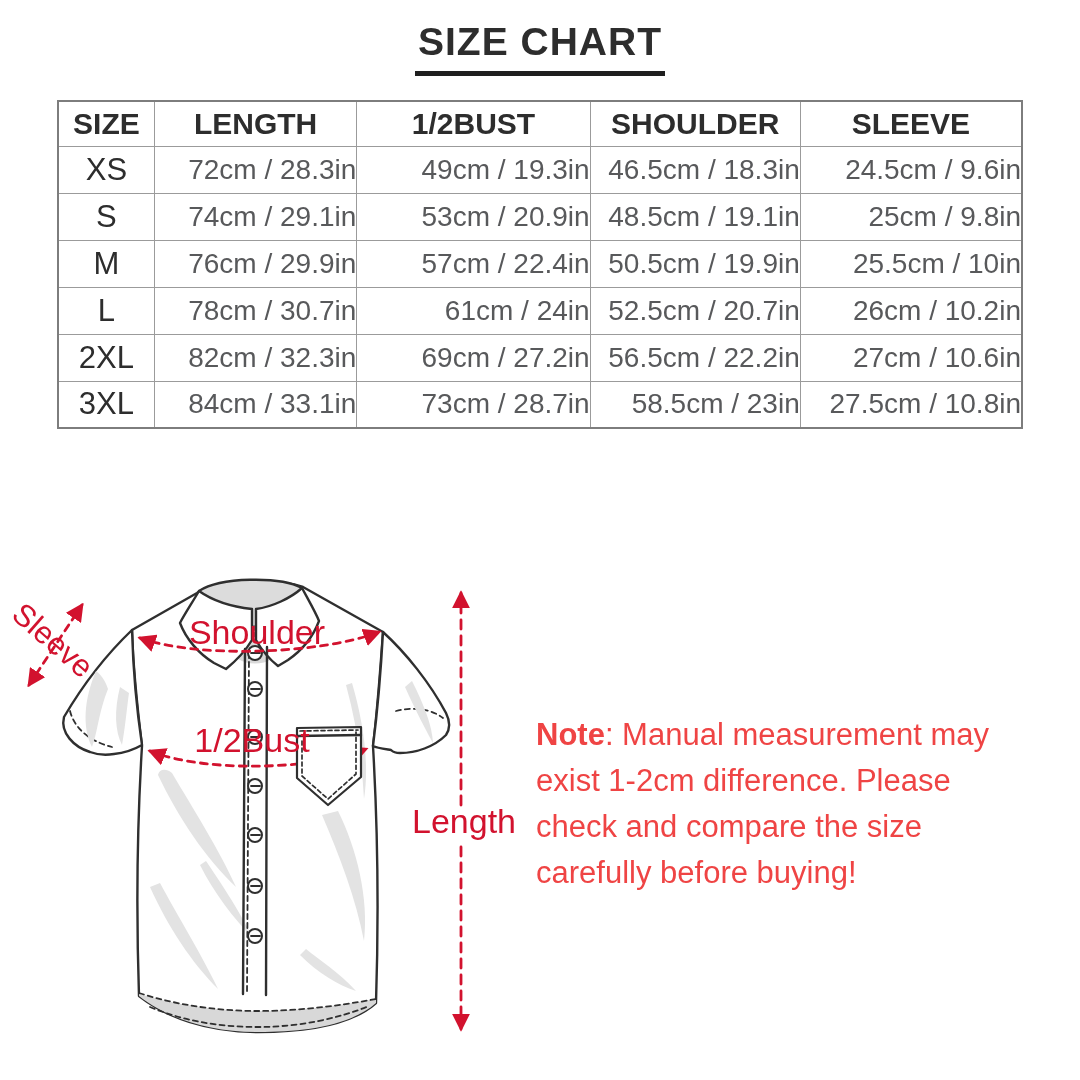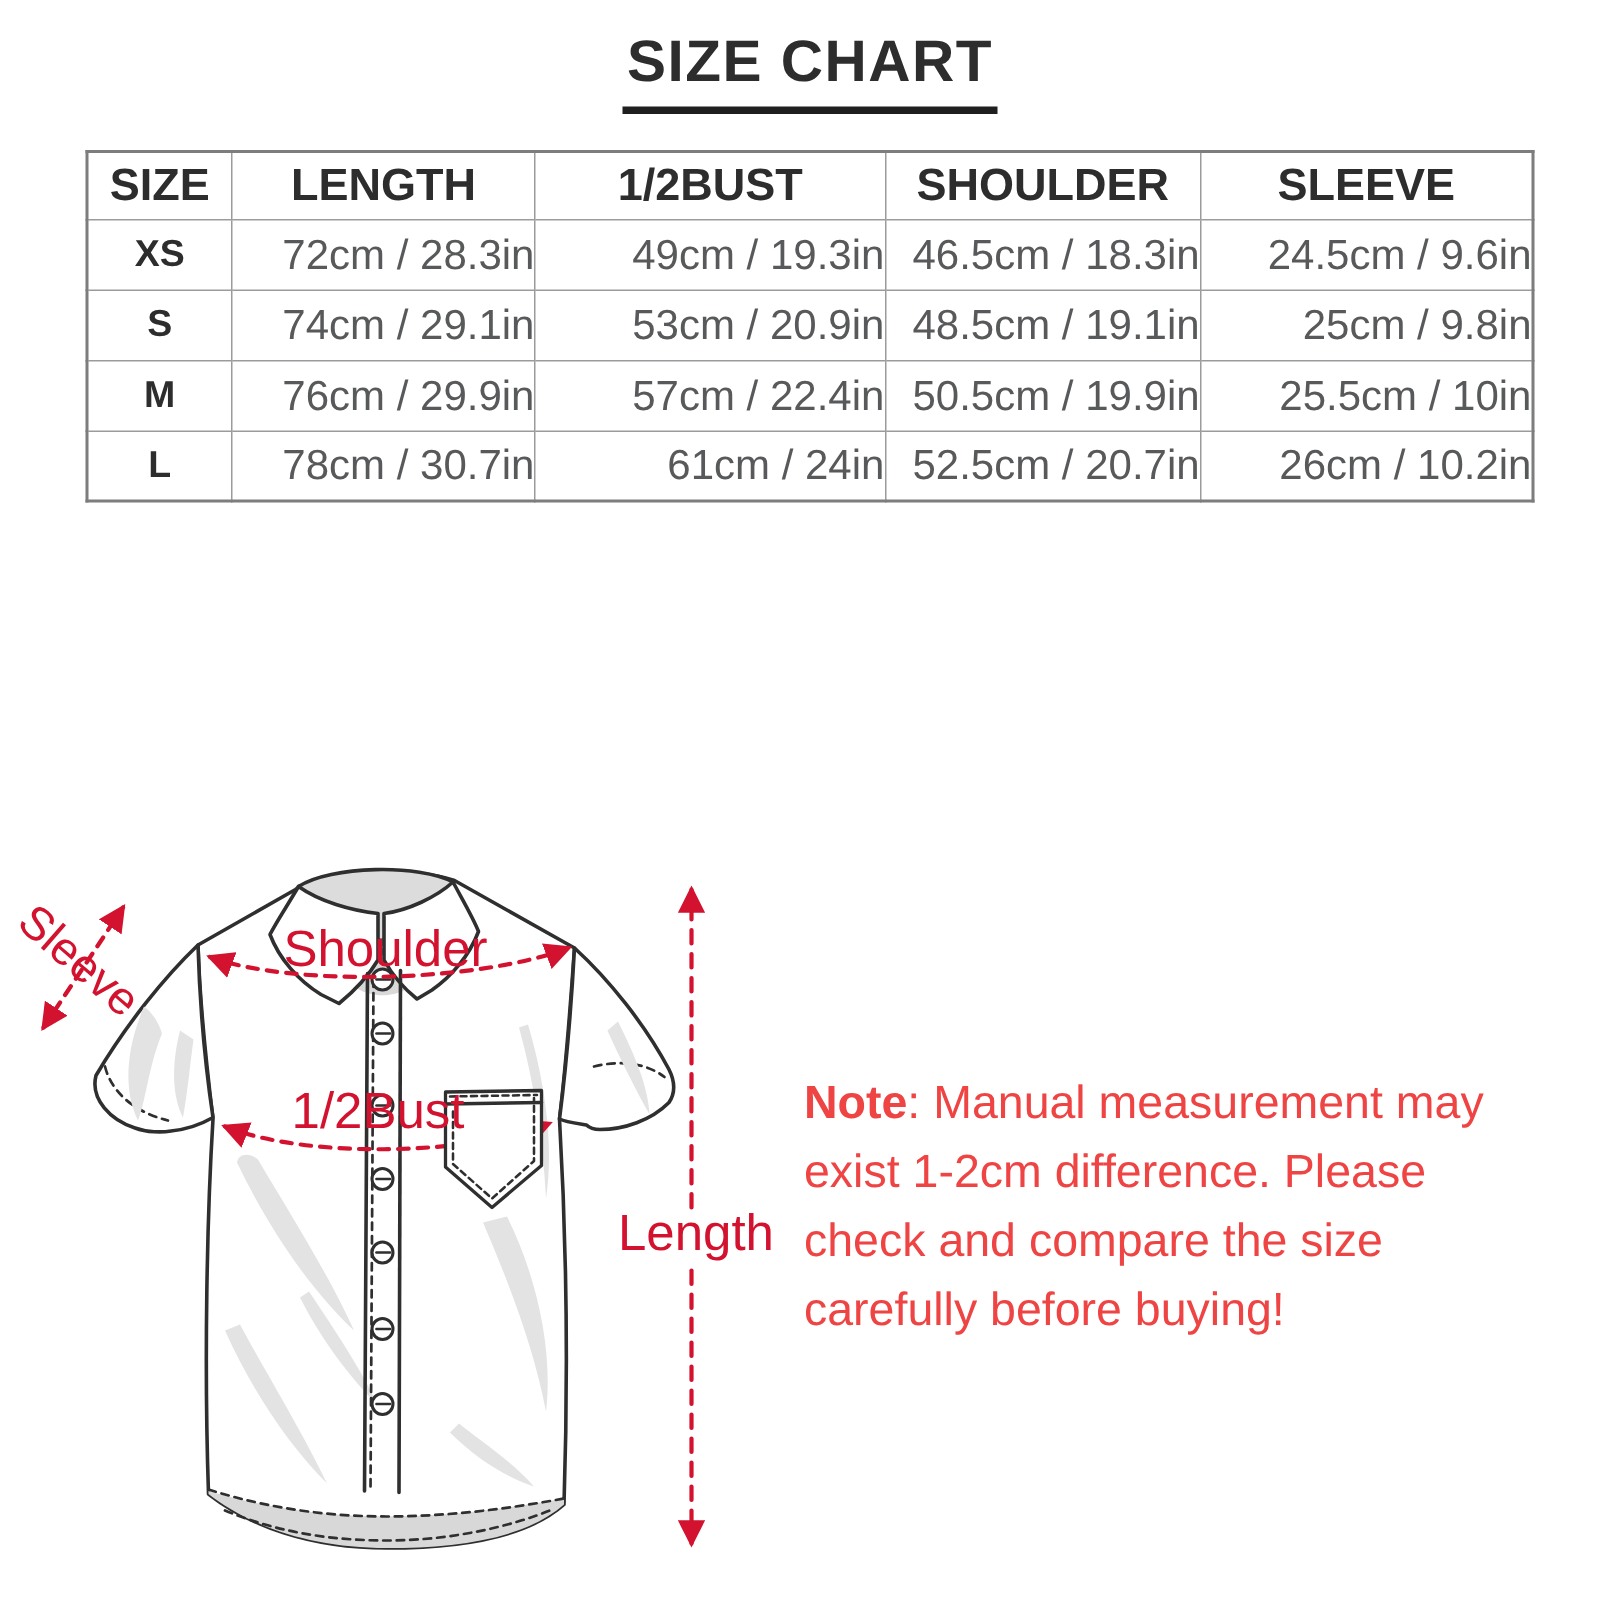--- a/index.html
+++ b/index.html
@@ -17,21 +17,21 @@
   table.size-table {
     position:absolute; left:57px; top:100px; width:966px;
     border-collapse:collapse; table-layout:fixed; border:2px solid #7d7d7d;
   }
   .size-table th, .size-table td {
     border:1px solid #9b9b9b; text-align:center; vertical-align:middle; padding:0;margin-top:24px;
   }
   .size-table thead tr { height:45px; }
   .size-table tbody tr { height:47px; }
   .size-table thead th { font-size:30px; font-weight:bold; color:#2d2d2d; }
-  .size-table tbody th { font-size:25px; font-weight:bold; color:#2d2d2d; }
+  .size-table tbody th { font-size:31px; font-weight:normal; color:#2d2d2d; }
   .size-table tbody td { font-size:28px; font-weight:normal; color:#58595b;text-align:right; }
   
   .note {
     position:absolute; left:536px; top:712px; width:500px; margin:0;
     font-size:31px; line-height:46px; color:#ef4444;
   }
   .note-label { font-weight:bold; }
   .note-text { white-space:pre-line; }
   
   svg.shirt { position:absolute; left:0; top:565px; width:520px; height:485px; }
@@ -83,20 +83,34 @@
         <td>57cm / 22.4in</td>
         <td>50.5cm / 19.9in</td>
         <td>25.5cm / 10in</td>
       </tr>
       <tr>
         <th>L</th>
         <td>78cm / 30.7in</td>
         <td>61cm / 24in</td>
         <td>52.5cm / 20.7in</td>
         <td>26cm / 10.2in</td>
+      </tr>
+      <tr>
+        <th>2XL</th>
+        <td>82cm / 32.3in</td>
+        <td>69cm / 27.2in</td>
+        <td>56.5cm / 22.2in</td>
+        <td>27cm / 10.6in</td>
+      </tr>
+      <tr>
+        <th>3XL</th>
+        <td>84cm / 33.1in</td>
+        <td>73cm / 28.7in</td>
+        <td>58.5cm / 23in</td>
+        <td>27.5cm / 10.8in</td>
       </tr>
     </tbody>
   </table>
 
   <svg class="shirt" viewBox="0 0 520 485" xmlns="http://www.w3.org/2000/svg">
     <defs>
       <marker id="arr" viewBox="0 0 10 10" refX="8.5" refY="5" markerWidth="6.5" markerHeight="6.5" orient="auto-start-reverse">
         <path d="M0 0 L10 5 L0 10 Z" fill="#d2122e"></path>
       </marker>
     </defs>

